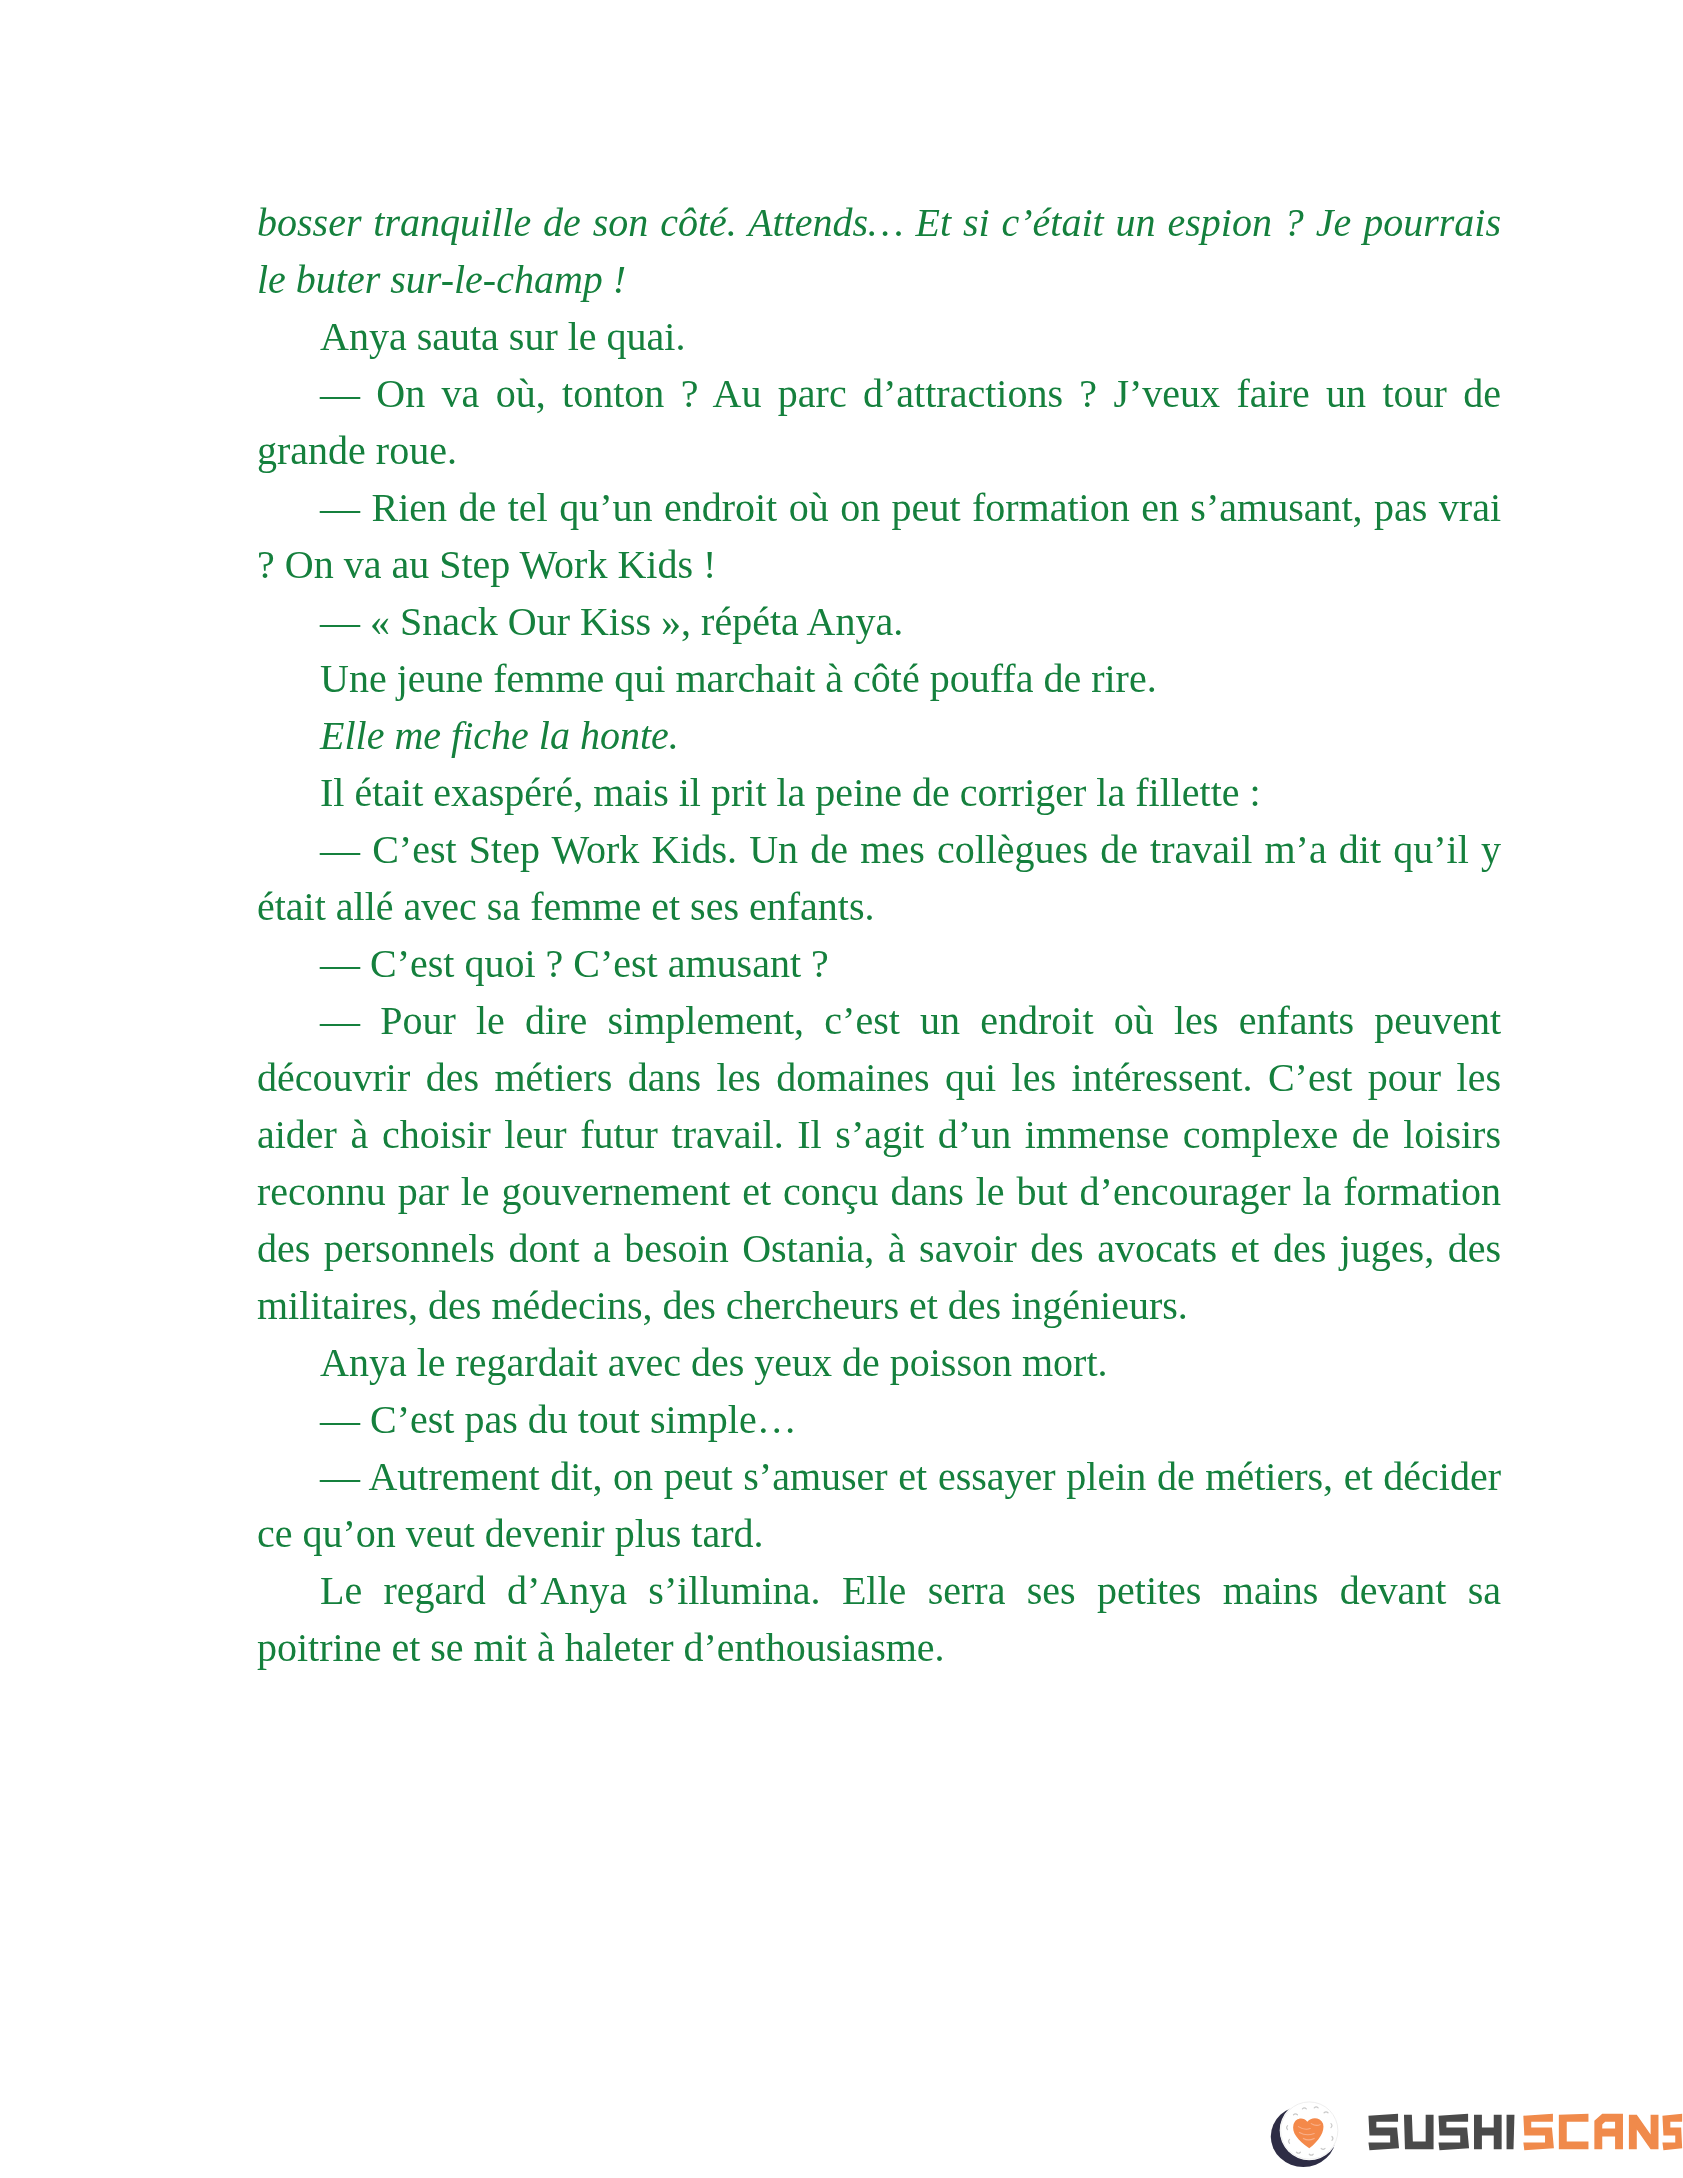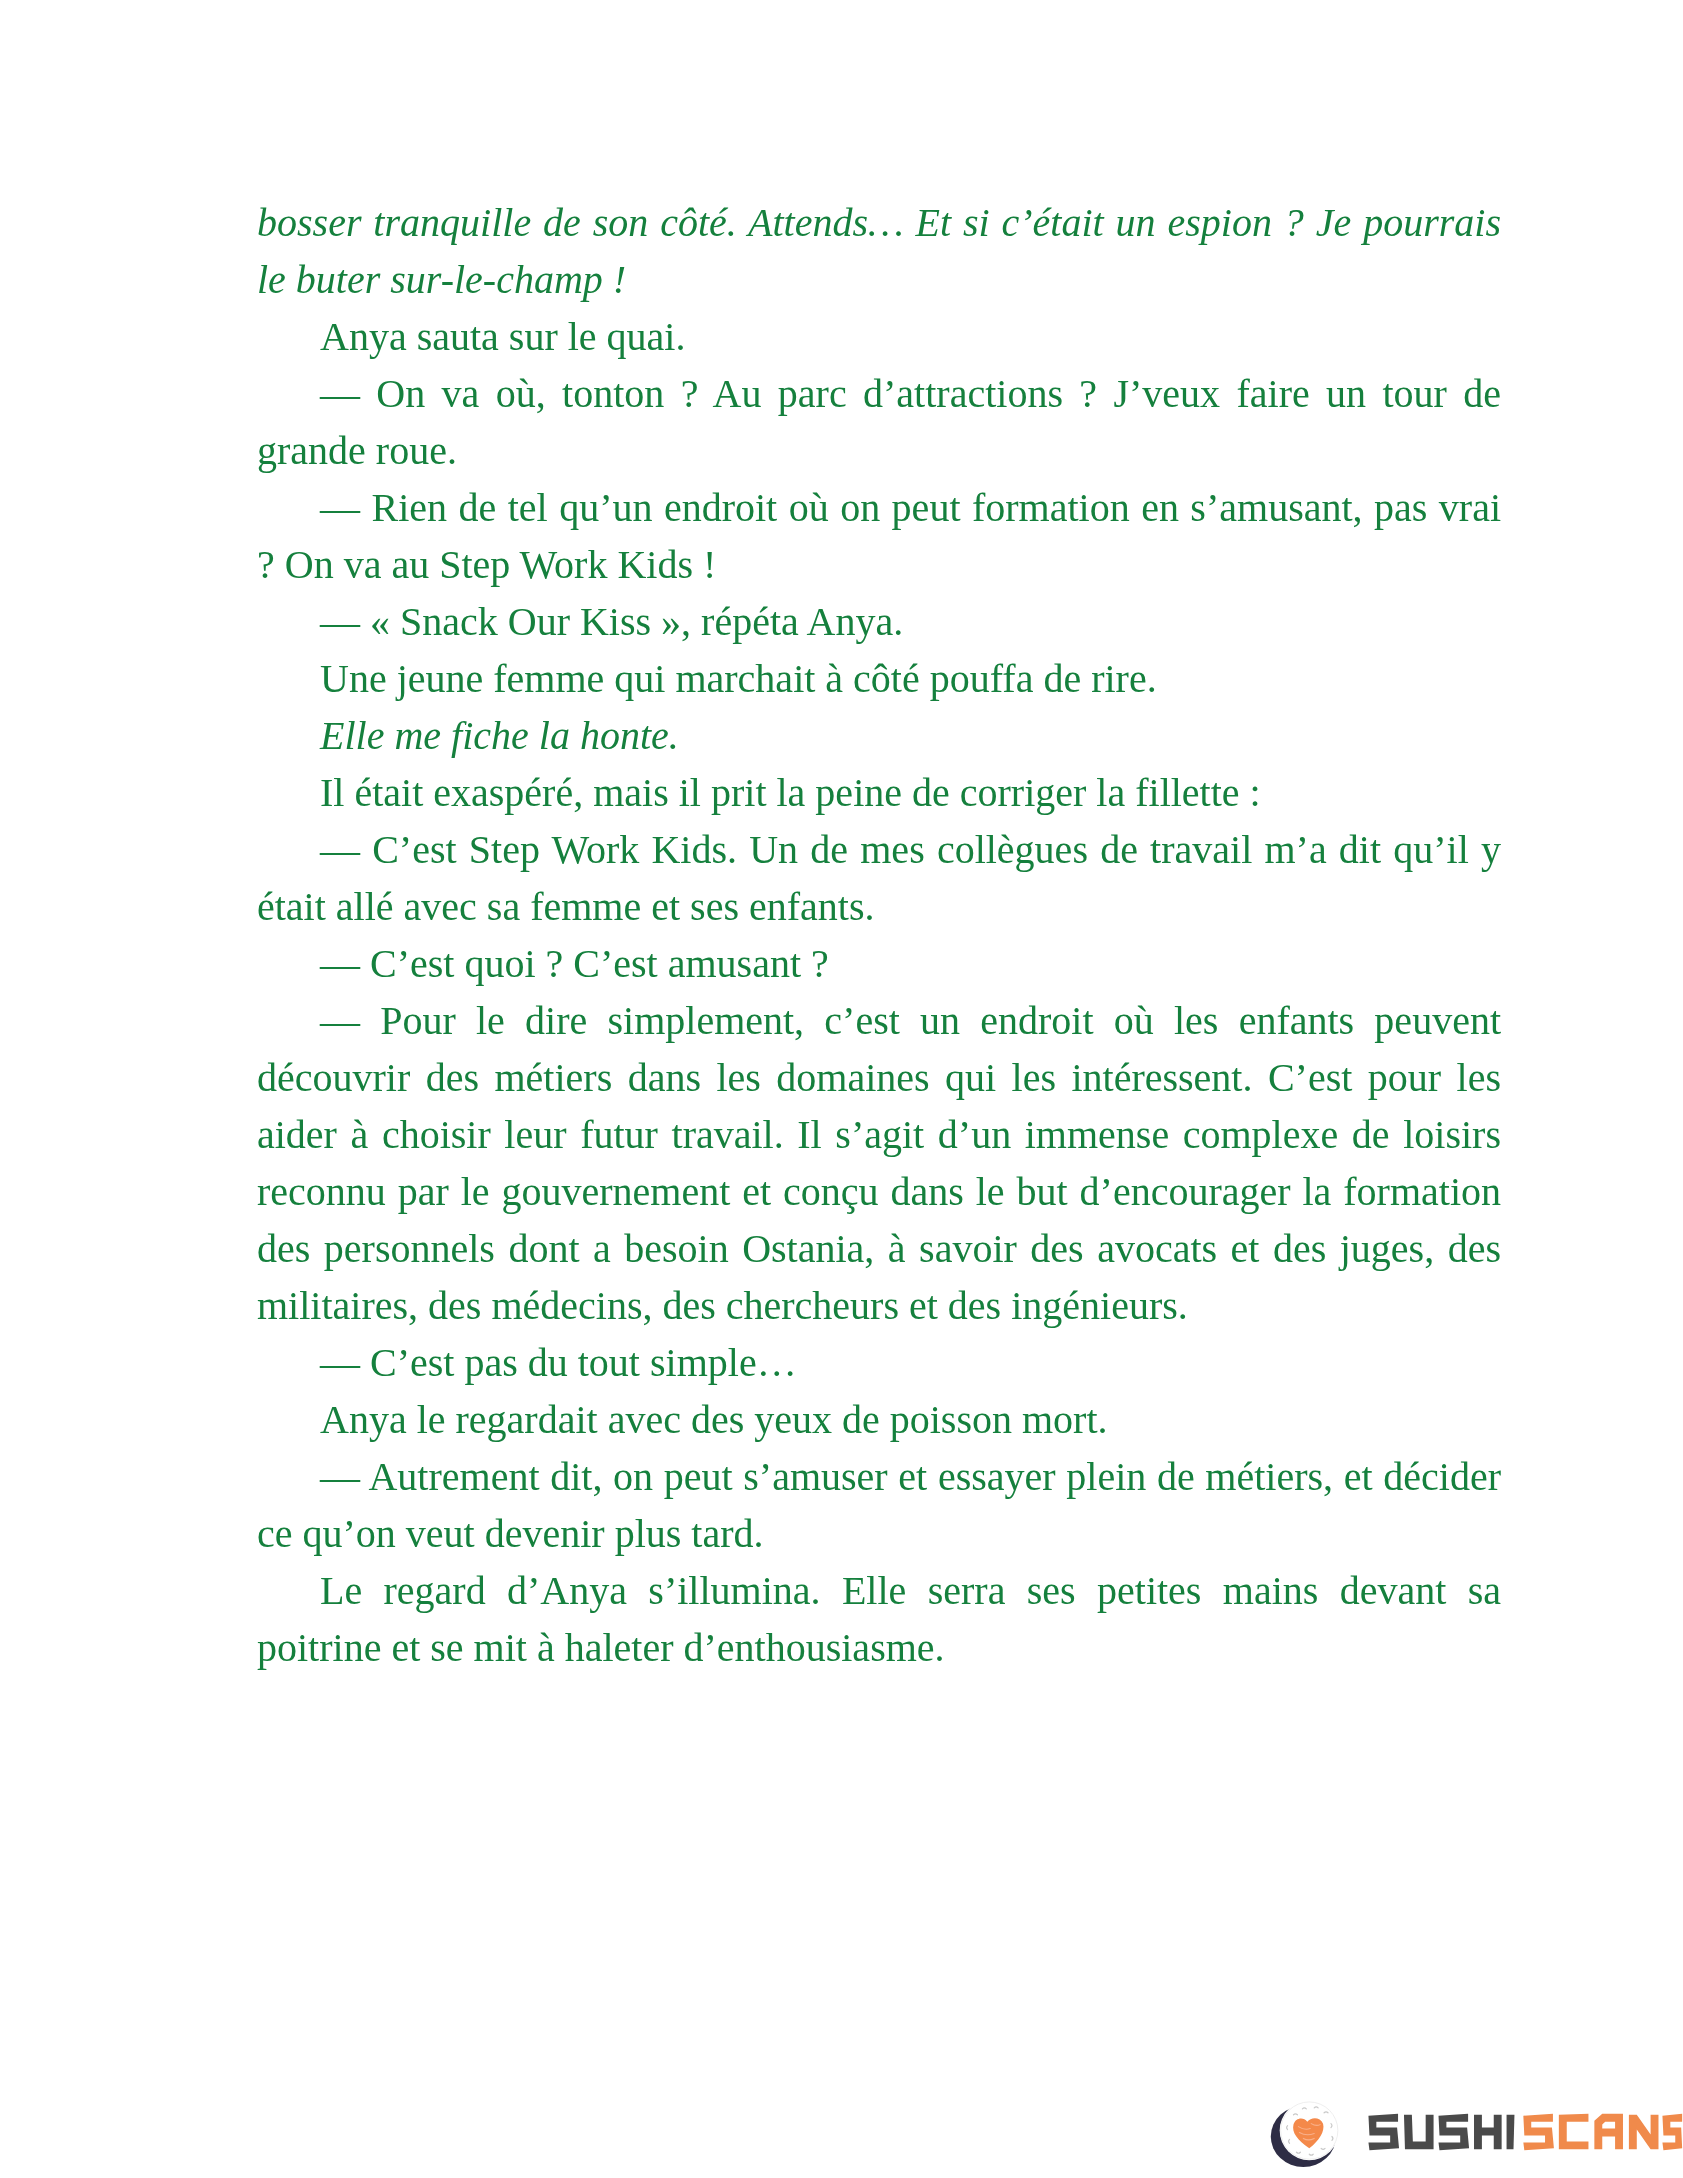--- a/index.html
+++ b/index.html
@@ -66,22 +66,22 @@
     <p>Anya sauta sur le quai.</p>
     <p>— On va où, tonton ? Au parc d’attractions ? J’veux faire un tour de grande roue.</p>
     <p>— Rien de tel qu’un endroit où on peut formation en s’amusant, pas vrai ? On va au Step Work Kids !</p>
     <p>— « Snack Our Kiss », répéta Anya.</p>
     <p>Une jeune femme qui marchait à côté pouffa de rire.</p>
     <p class="italic">Elle me fiche la honte.</p>
     <p>Il était exaspéré, mais il prit la peine de corriger la fillette :</p>
     <p>— C’est Step Work Kids. Un de mes collègues de travail m’a dit qu’il y était allé avec sa femme et ses enfants.</p>
     <p>— C’est quoi ? C’est amusant ?</p>
     <p>— Pour le dire simplement, c’est un endroit où les enfants peuvent découvrir des métiers dans les domaines qui les intéressent. C’est pour les aider à choisir leur futur travail. Il s’agit d’un immense complexe de loisirs reconnu par le gouvernement et conçu dans le but d’encourager la formation des personnels dont a besoin Ostania, à savoir des avocats et des juges, des militaires, des médecins, des chercheurs et des ingénieurs.</p>
+    <p>Anya le regardait avec des yeux de poisson mort.</p>
     <p>— C’est pas du tout simple…</p>
-    <p>Anya le regardait avec des yeux de poisson mort.</p>
     <p>— Autrement dit, on peut s’amuser et essayer plein de métiers, et décider ce qu’on veut devenir plus tard.</p>
     <p>Le regard d’Anya s’illumina. Elle serra ses petites mains devant sa poitrine et se mit à haleter d’enthousiasme.</p>
   </div>
 
   <div class="logo">
     <svg width="416" height="73" viewBox="0 0 420 74" xmlns="http://www.w3.org/2000/svg">
 
       <g>
         <ellipse cx="36" cy="40" rx="33" ry="31" fill="#2e2d45"></ellipse>
         <circle cx="42" cy="34" r="30" fill="#ffffff"></circle>

